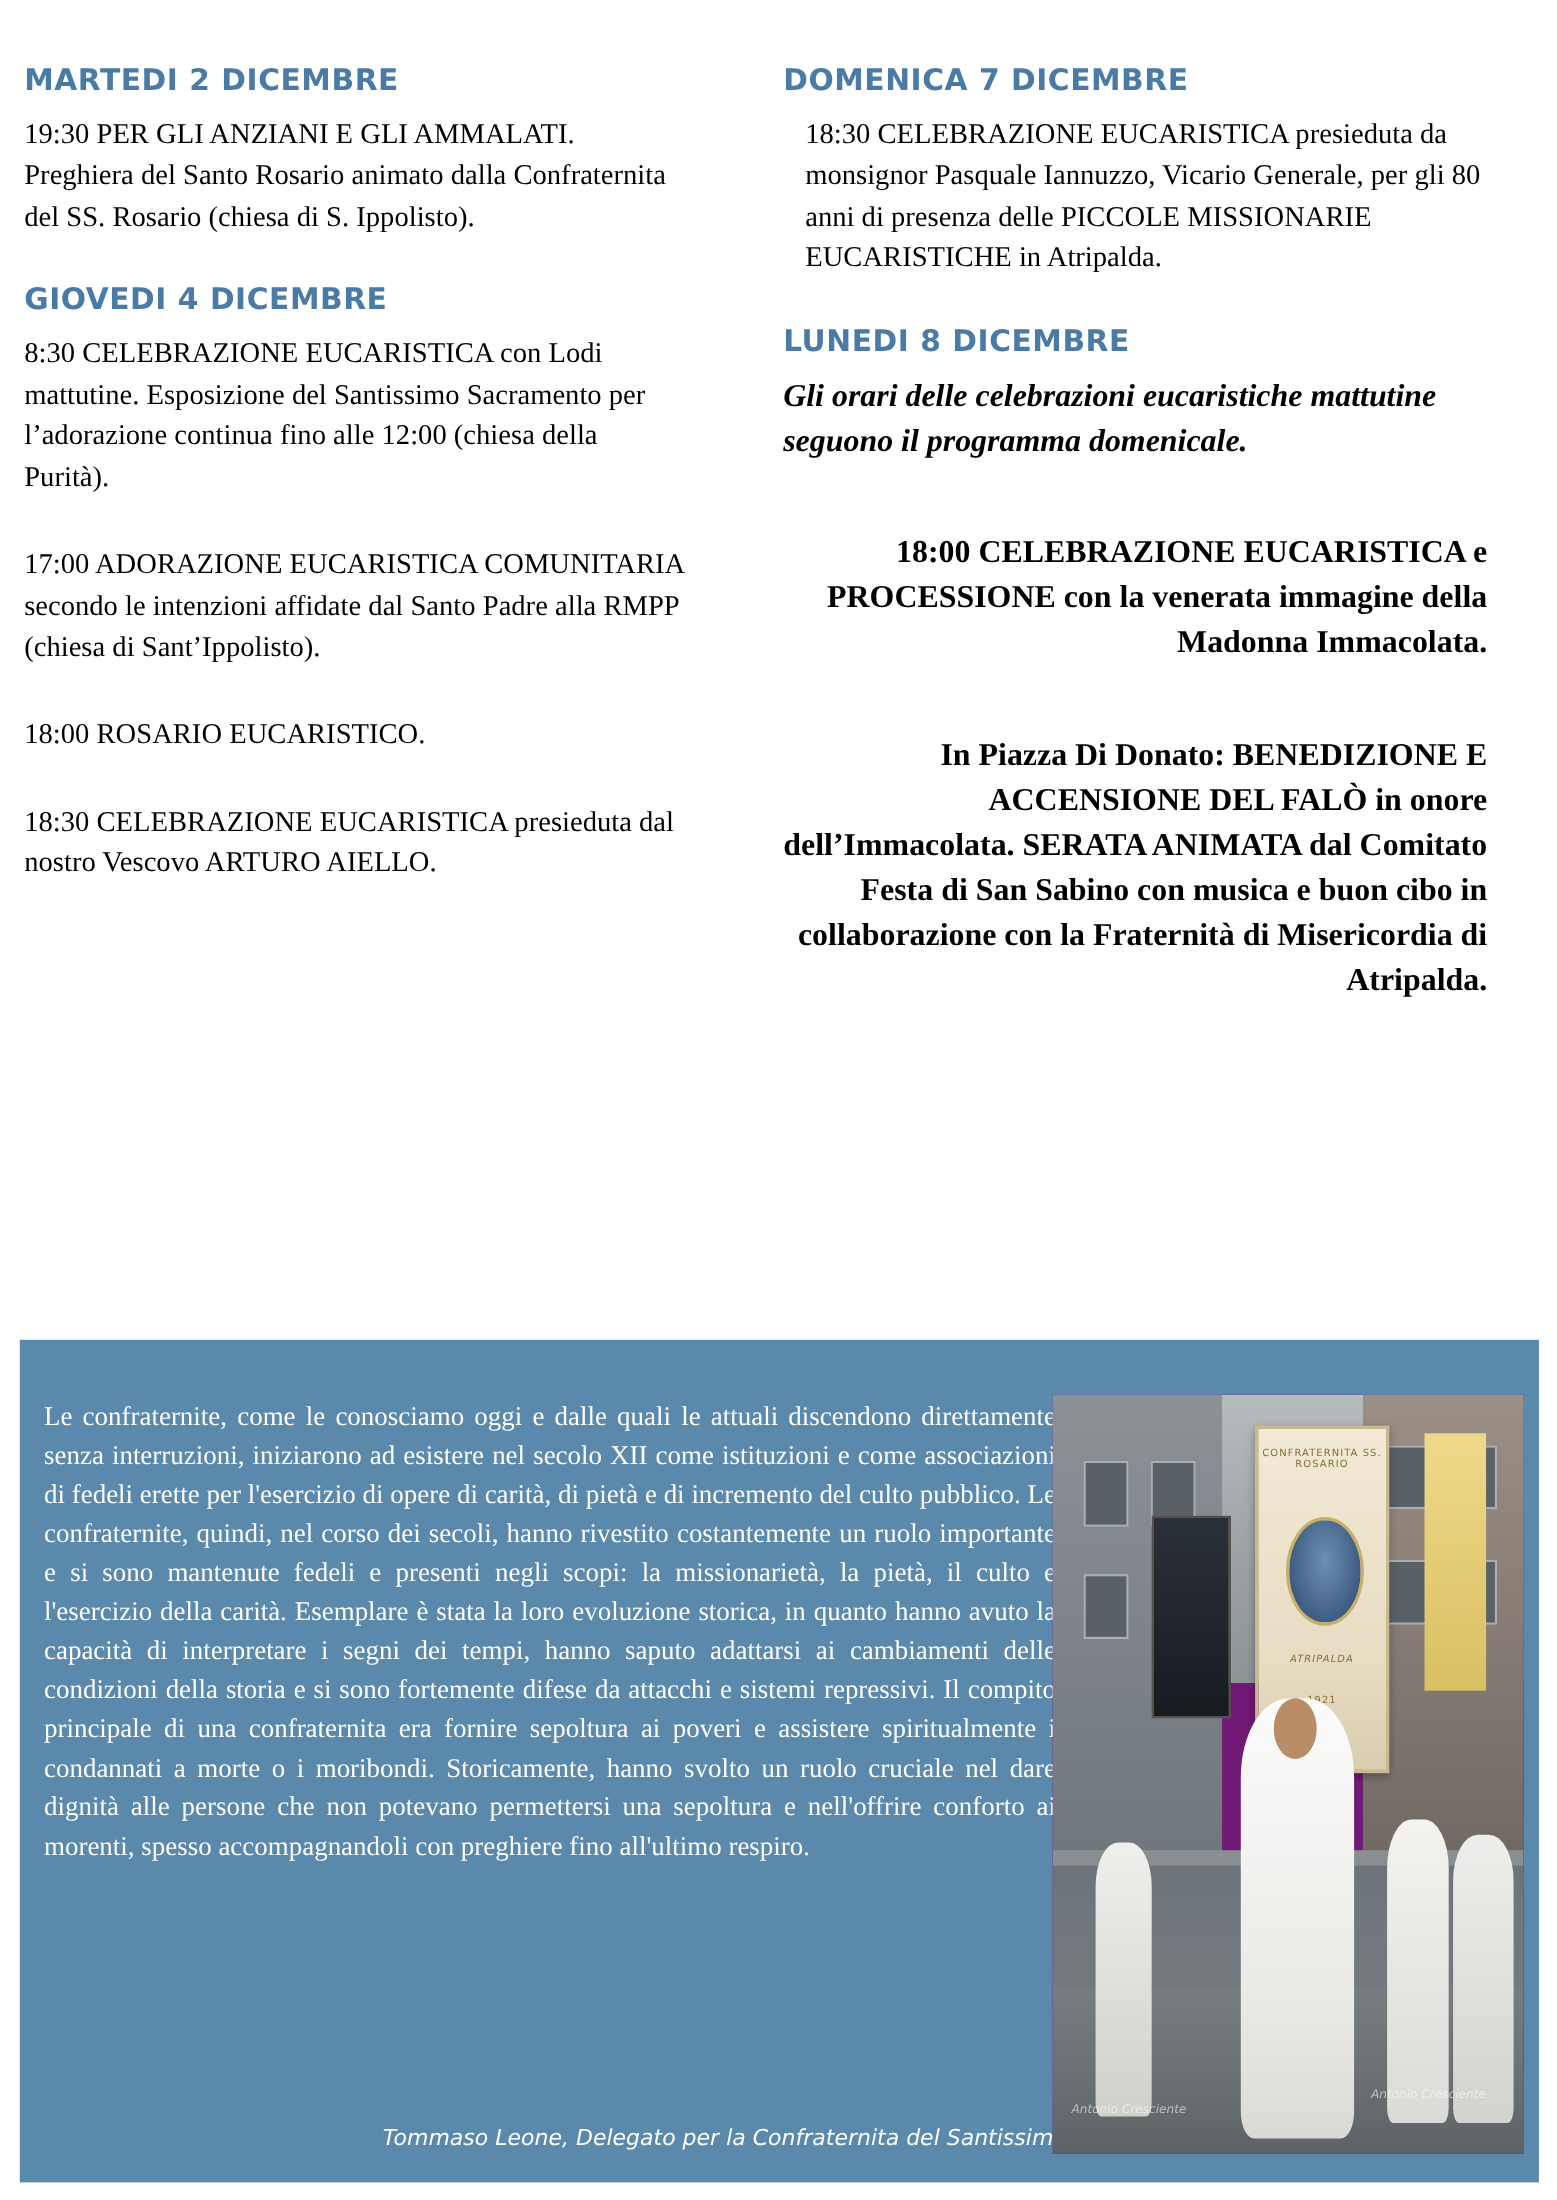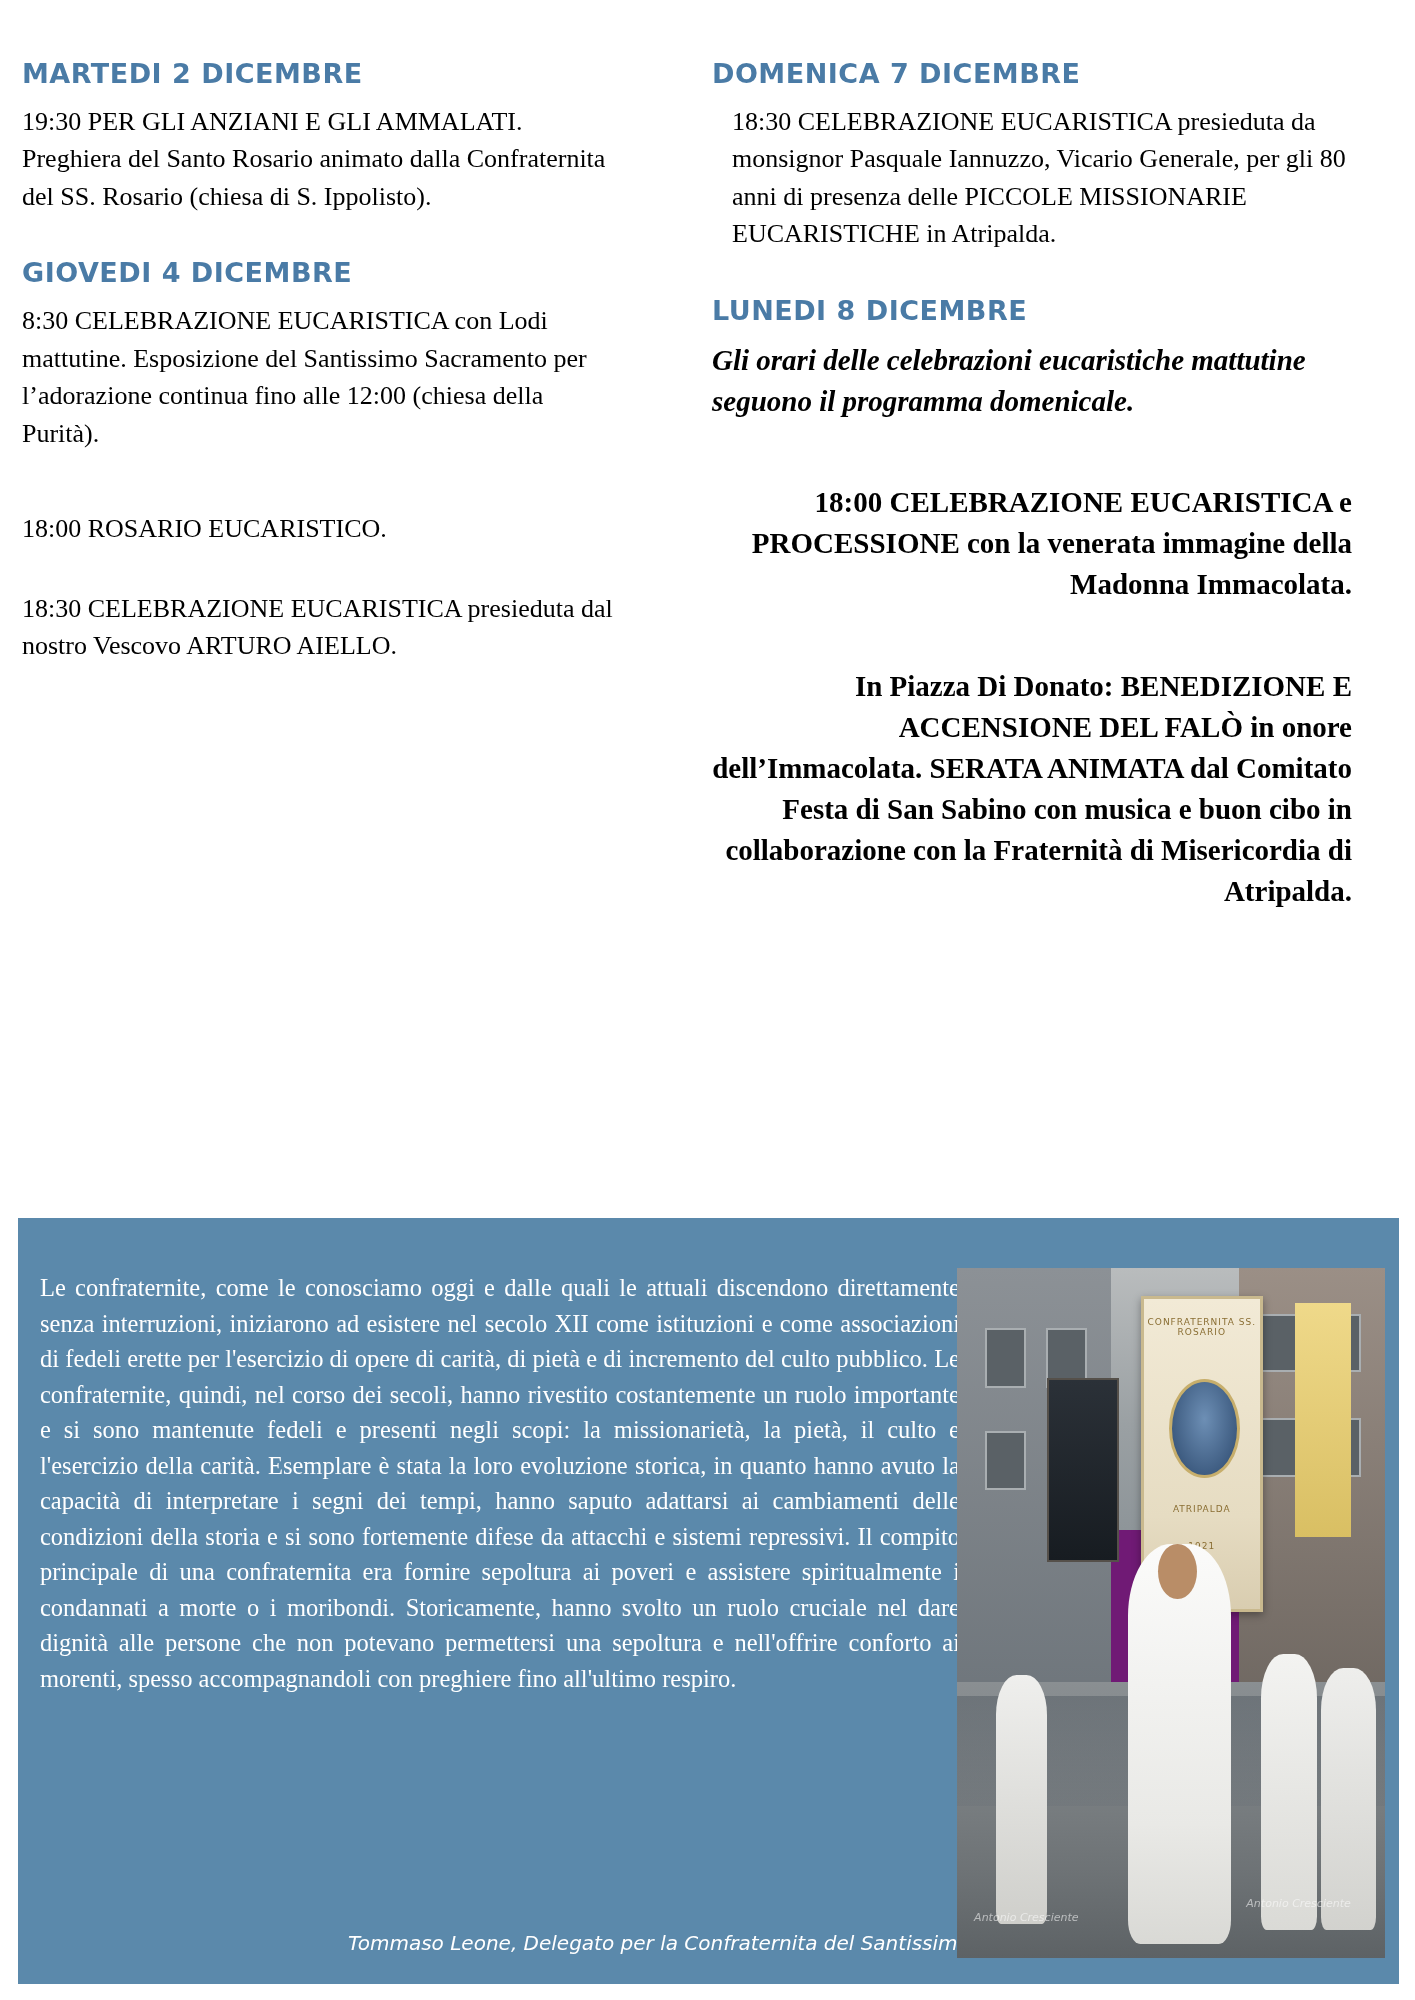--- a/index.html
+++ b/index.html
@@ -205,20 +205,21 @@
   <div class="col col-left">
 
     <div class="day-head">MARTEDI 2 DICEMBRE</div>
     <div class="entry big">19:30 PER GLI ANZIANI E GLI AMMALATI. Preghiera del Santo Rosario animato dalla Confraternita del SS. Rosario (chiesa di S. Ippolisto).</div>
 
     <div class="spacer-sm"></div>
 
     <div class="day-head">GIOVEDI 4 DICEMBRE</div>
     <div class="entry big">8:30 CELEBRAZIONE EUCARISTICA con Lodi mattutine. Esposizione del Santissimo Sacramento per l’adorazione continua fino alle 12:00 (chiesa della Purità).</div>
     <div class="spacer-sm"></div>
+    <div class="entry big">17:00 ADORAZIONE EUCARISTICA COMUNITARIA secondo le intenzioni affidate dal Santo Padre alla RMPP (chiesa di Sant’Ippolisto).</div>
     <div class="spacer-sm"></div>
     <div class="entry big">18:00 ROSARIO EUCARISTICO.</div>
     <div class="spacer-sm"></div>
     <div class="entry big">18:30 CELEBRAZIONE EUCARISTICA presieduta dal nostro Vescovo ARTURO AIELLO.</div>
   </div>
 
   <div class="col col-right">
 
     <div class="day-head right">DOMENICA 7 DICEMBRE</div>
     <div class="entry big indent">18:30 CELEBRAZIONE EUCARISTICA presieduta da monsignor Pasquale Iannuzzo, Vicario Generale, per gli 80 anni di presenza delle PICCOLE MISSIONARIE EUCARISTICHE in Atripalda.</div>
@@ -256,21 +257,21 @@
       </div>
       <div class="ph-yellow"></div>
       <div class="ph-street"></div>
       <div class="ph-crowd"></div>
 
       <div class="ph-flag-dark"></div>
 
       <div class="ph-banner">
         <div class="ph-banner-txt" style="top:6%;">CONFRATERNITA SS. ROSARIO</div>
         <div class="ph-banner-oval"></div>
-        <div class="ph-banner-txt" style="top:66%;">ATRIPALDA</div>
+        <div class="ph-banner-txt" style="top:66%;font-style:italic;">ATRIPALDA</div>
         <div class="ph-banner-txt" style="top:78%;">1921</div>
       </div>
 
       <div class="ph-pole"></div>
       <div class="ph-person-l1"></div>
       <div class="ph-person-r1"></div>
       <div class="ph-person-r2"></div>
       <div class="ph-person"></div>
       <div class="ph-head"></div>
 

